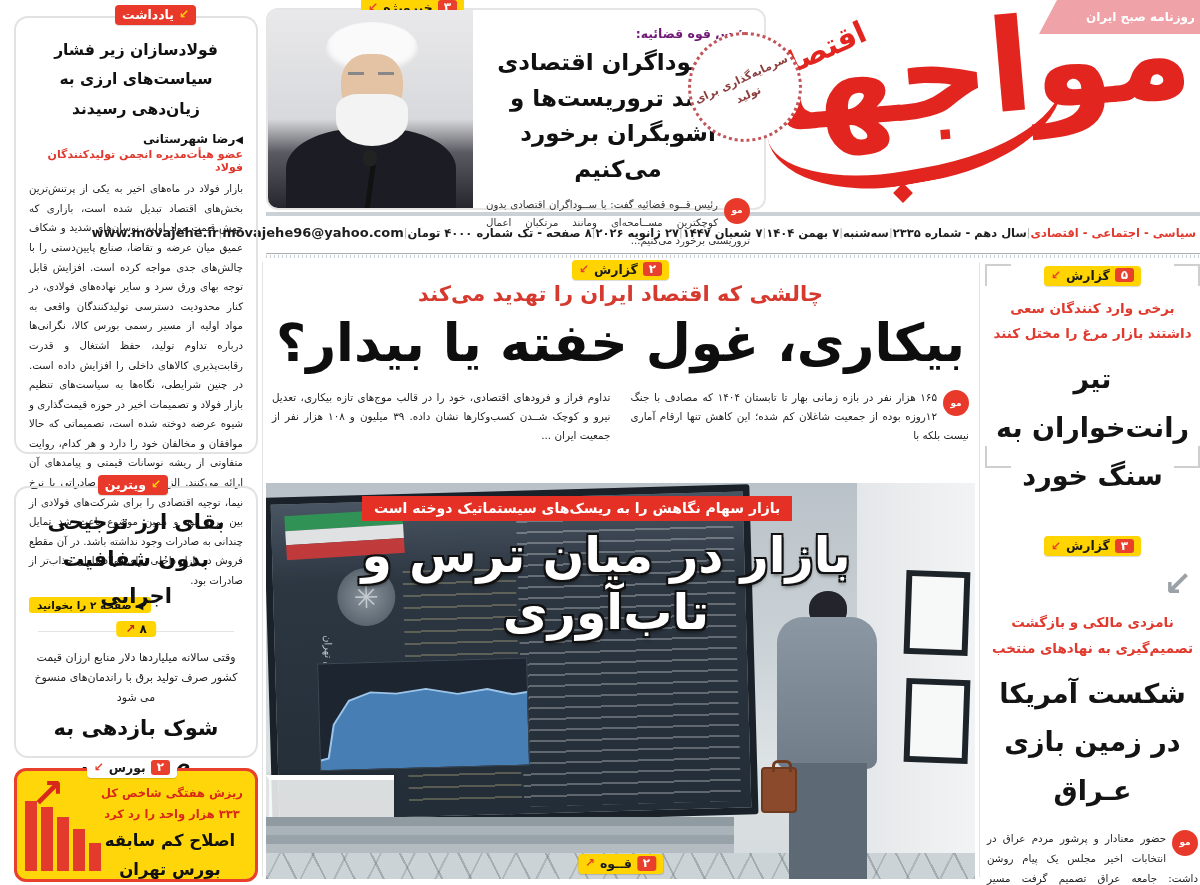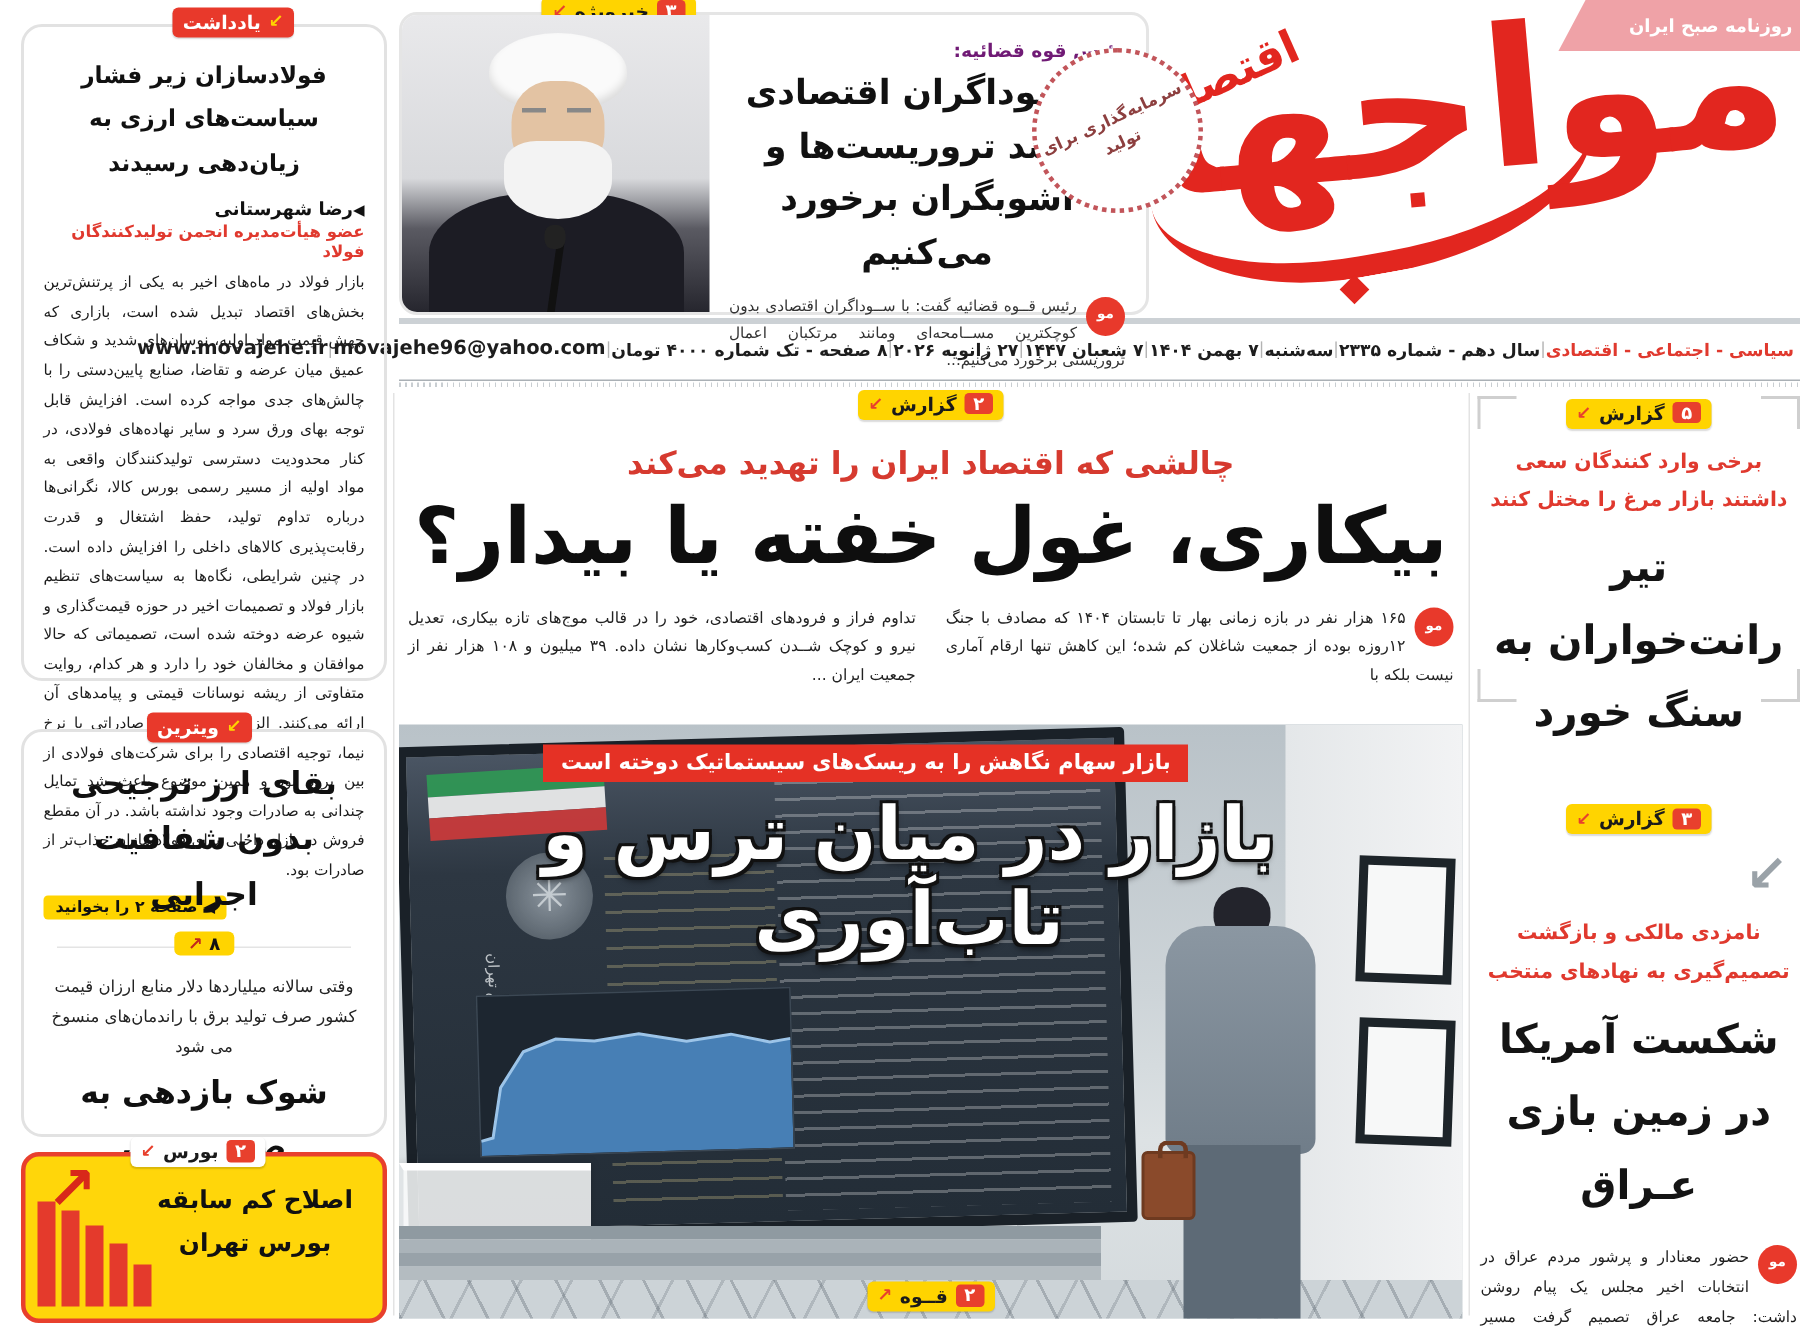--- a/index.html
+++ b/index.html
@@ -60,21 +60,21 @@
   .mic-head { position:absolute; left:95px; top:140px; width:14px; height:16px; background:#222; border-radius:40%; }
   .special-text { position:absolute; right:0; top:0; width:292px; height:198px; padding:16px 14px 8px; }
   .special-kicker { font-size:12.5px; font-weight:bold; color:#701a75; text-align:right; }
   .special-headline { font-size:23px; font-weight:bold; color:#111; text-align:center; line-height:1.55; margin-top:4px; }
   .special-lead { font-size:10.2px; color:#333; text-align:justify; line-height:1.8; margin-top:8px; }
   .logo-dot { float:right; width:26px; height:26px; background:#e8392b; border-radius:50%; color:#fff; font-size:9px; font-weight:bold; display:flex; align-items:center; justify-content:center; margin-left:6px; margin-top:2px; }
 
   
   #main-col { position:absolute; left:266px; top:258px; width:709px; height:622px; }
   .main-tag-row { text-align:center; }
-  .main-kicker { font-size:21px; font-weight:bold; color:#d63a2f; text-align:center; margin-top:17px; }
+  .main-kicker { font-size:21px; font-weight:bold; color:#d63a2f; text-align:center; margin-top:2px; }
   .main-headline { font-size:52px; font-weight:bold; color:#0e0e0e; text-align:center; line-height:1.35; margin-top:2px; letter-spacing:-1px; }
   .leads { display:flex; gap:20px; margin-top:10px; padding:0 6px; }
   .lead { flex:1; font-size:10.4px; color:#222; text-align:justify; line-height:1.85; }
 
   
   #photo { position:absolute; left:0; top:225px; width:709px; height:396px; background:linear-gradient(180deg,#b9c2c8 0%,#cdd4d8 45%,#dde2e4 70%,#d4dadd 100%); overflow:hidden; }
   .board { position:absolute; left:2px; top:8px; width:486px; height:330px; background:linear-gradient(180deg,#4a5563 0%,#2d3742 25%,#232d37 100%); border:7px solid #1a2128; border-radius:3px; transform:rotate(-1.6deg); }
   .board-flag { position:absolute; left:14px; top:10px; width:118px; height:44px; transform:rotate(-2deg); display:flex; flex-direction:column; opacity:.9; }
   .board-flag i { flex:1; } .board-flag i:nth-child(1){background:#2f9a55;} .board-flag i:nth-child(2){background:#f2f2f2;} .board-flag i:nth-child(3){background:#cf3a3a;}
   .board-emblem { position:absolute; left:64px; top:66px; width:58px; height:58px; border-radius:50%; background:radial-gradient(circle,#9aa4ad 0%,#6d7780 60%,#4a545e 100%); color:#dfe5e9; display:flex; align-items:center; justify-content:center; font-size:30px; opacity:.85; }
@@ -337,16 +337,17 @@
     <div class="b-icon">
       <span class="b-arrow">↗</span>
       <div class="b-bars">
         <i style="height:28px"></i>
           <i style="height:42px"></i>
           <i style="height:54px"></i>
           <i style="height:64px"></i>
           <i style="height:70px"></i>
       </div>
     </div>
+    <div class="b-kicker">ریزش هفتگی شاخص کل ۳۳۳ هزار واحد را رد کرد</div>
     <div class="b-headline">اصلاح کم سابقه بورس تهران</div>
   </div>
 
 </div>
 
 </body></html>

